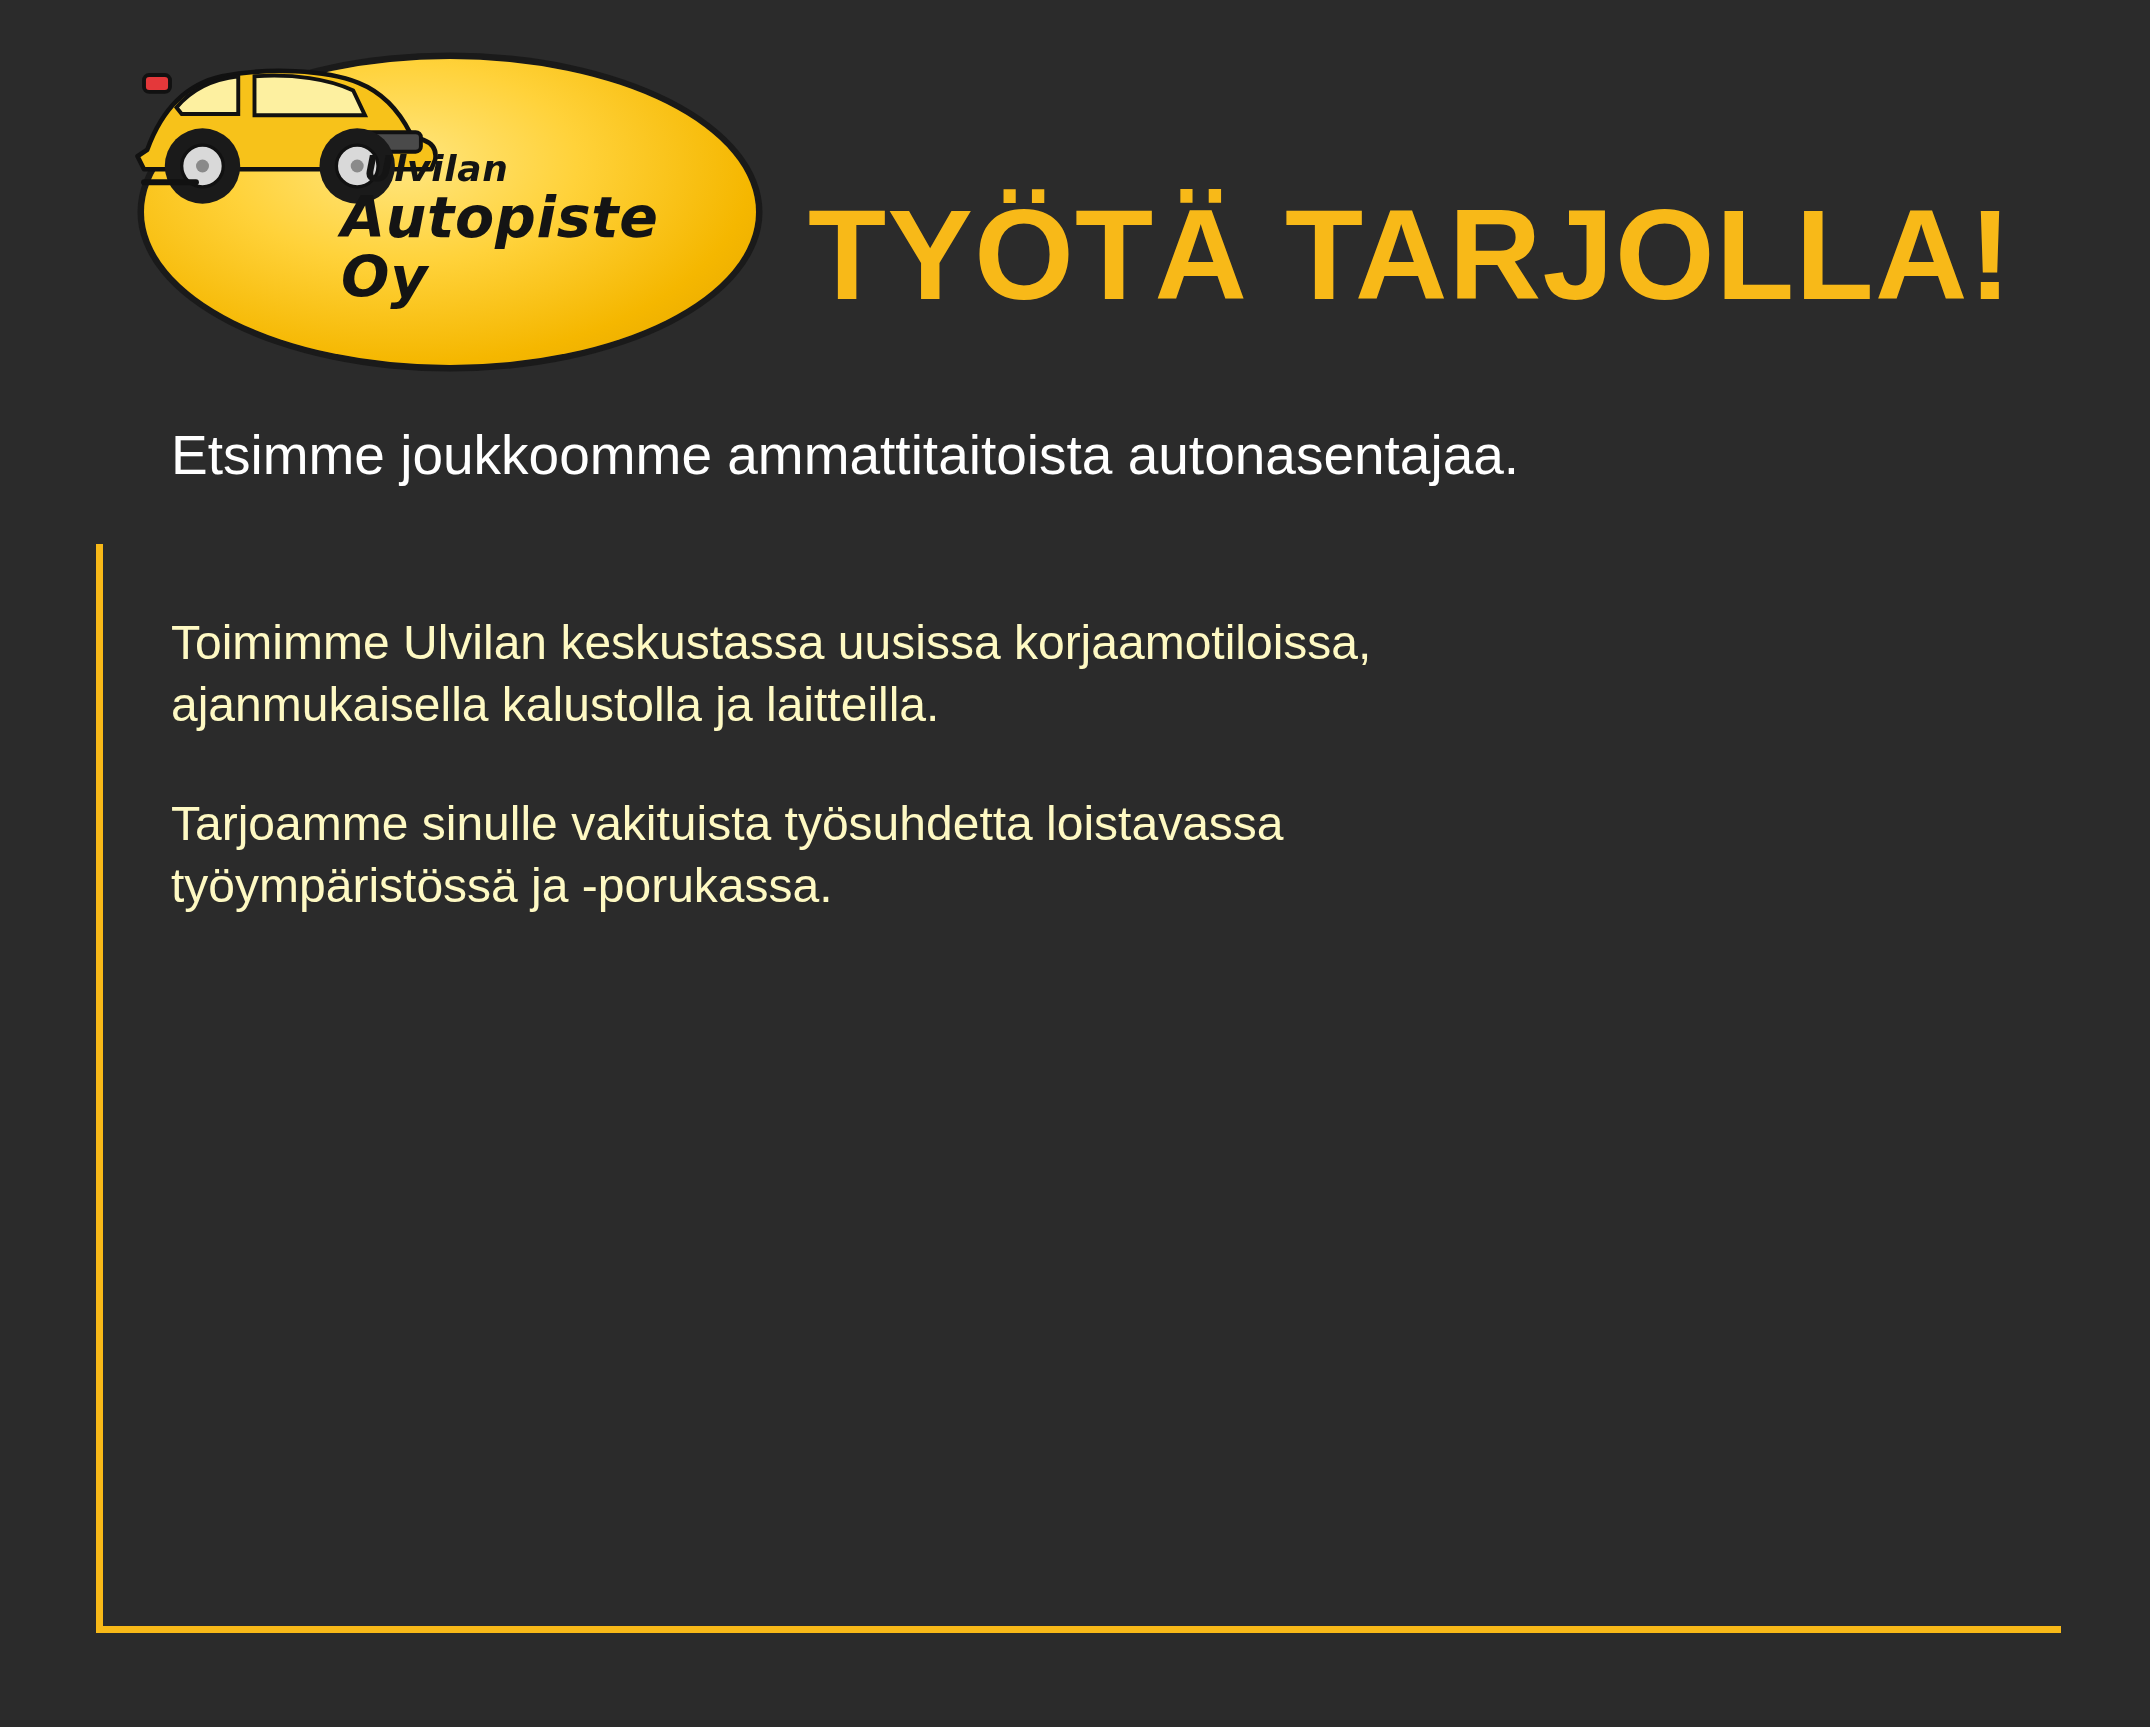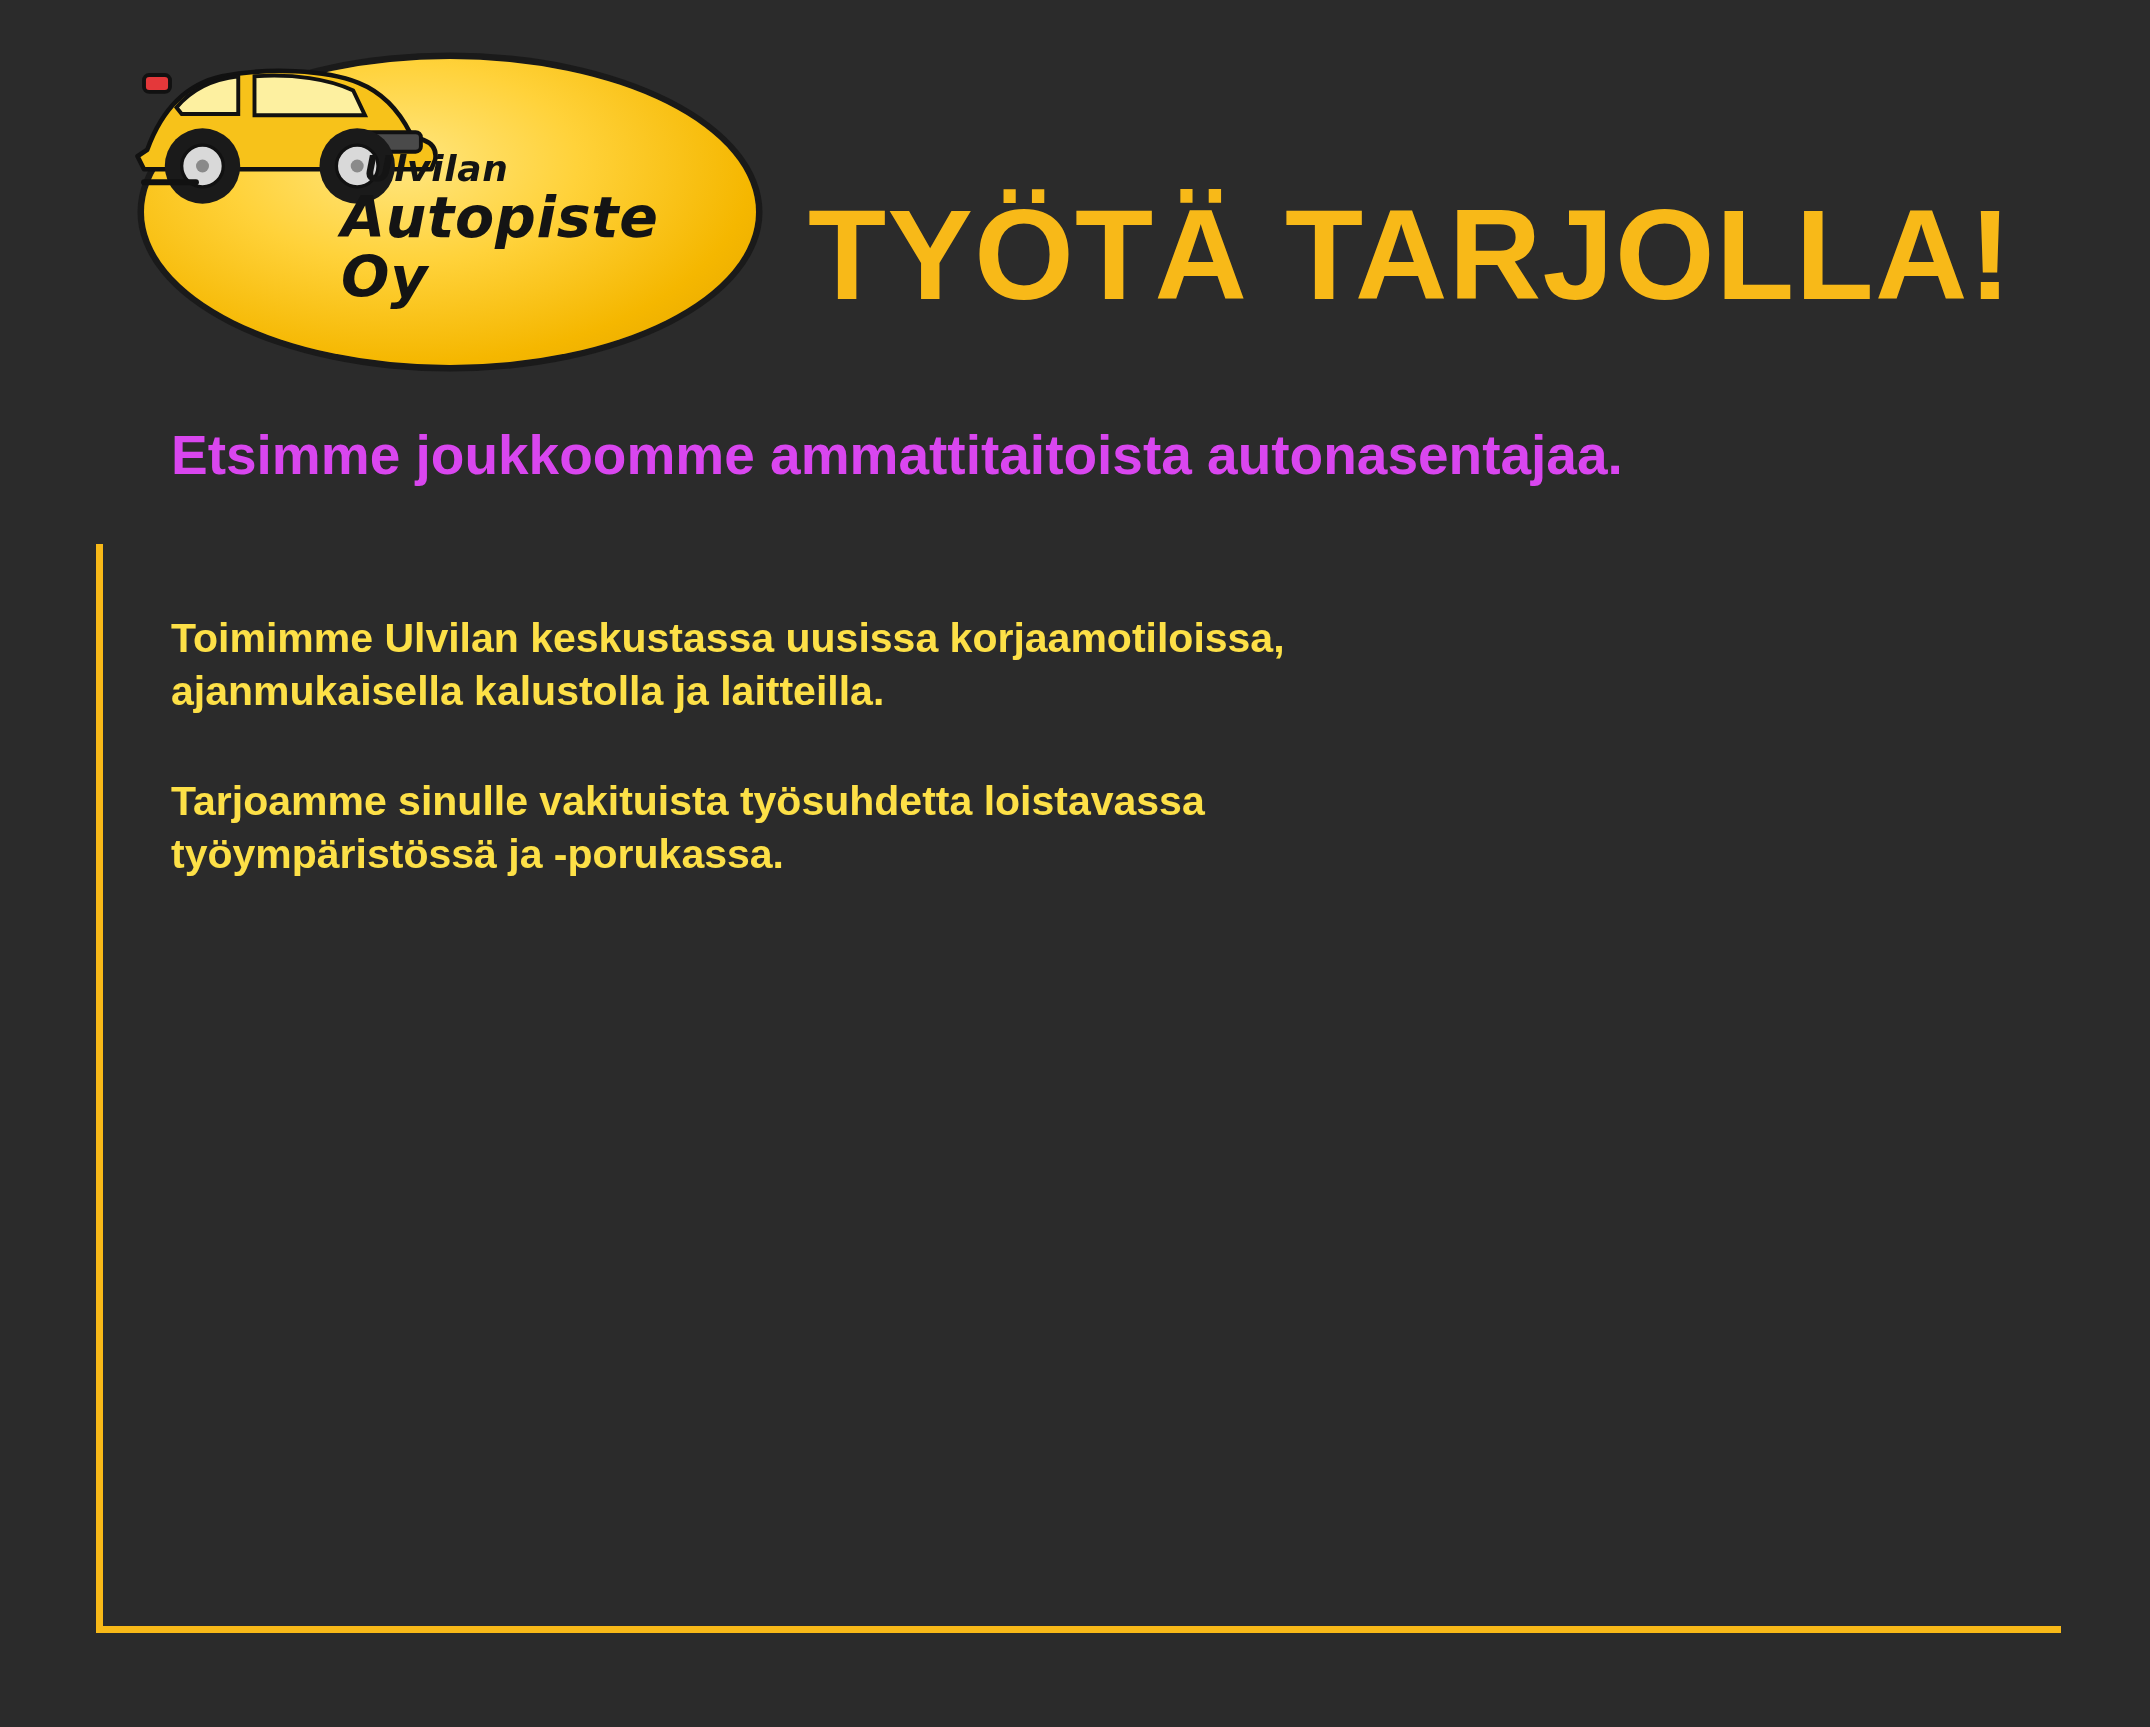--- a/index.html
+++ b/index.html
@@ -80,22 +80,22 @@
     letter-spacing: 1.3px;
     white-space: nowrap;
     margin-top: 15px;
   }
   
   .subtitle {
     position: absolute;
     left: 171px;
     top: 423px;
     font-size: 55px;
-    font-weight: bold;
-    color: #d946ef;
+    font-weight: normal;
+    color: #ffffff;
     white-space: nowrap;
   }
   
   .frame-left {
     position: absolute;
     left: 96px;
     top: 544px;
     width: 7.2px;
     height: 1089px;
     background: #f8b918;
@@ -110,23 +110,23 @@
   }
   
   .body-copy {
     position: absolute;
     left: 171px;
     top: 612px;
     width: 1889px;
   }
   .para {
     margin: 0 0 56px 0;
-    color: #fde047;
-    font-size: 41px;
-    font-weight: bold;
+    color: #fef9c3;
+    font-size: 48px;
+    font-weight: normal;
     line-height: 1.30;
     white-space: pre-line;
   }
   .para:last-child { margin-bottom: 0; }
 </style>
 </head>
 <body>
 
 <div class="poster">
 

